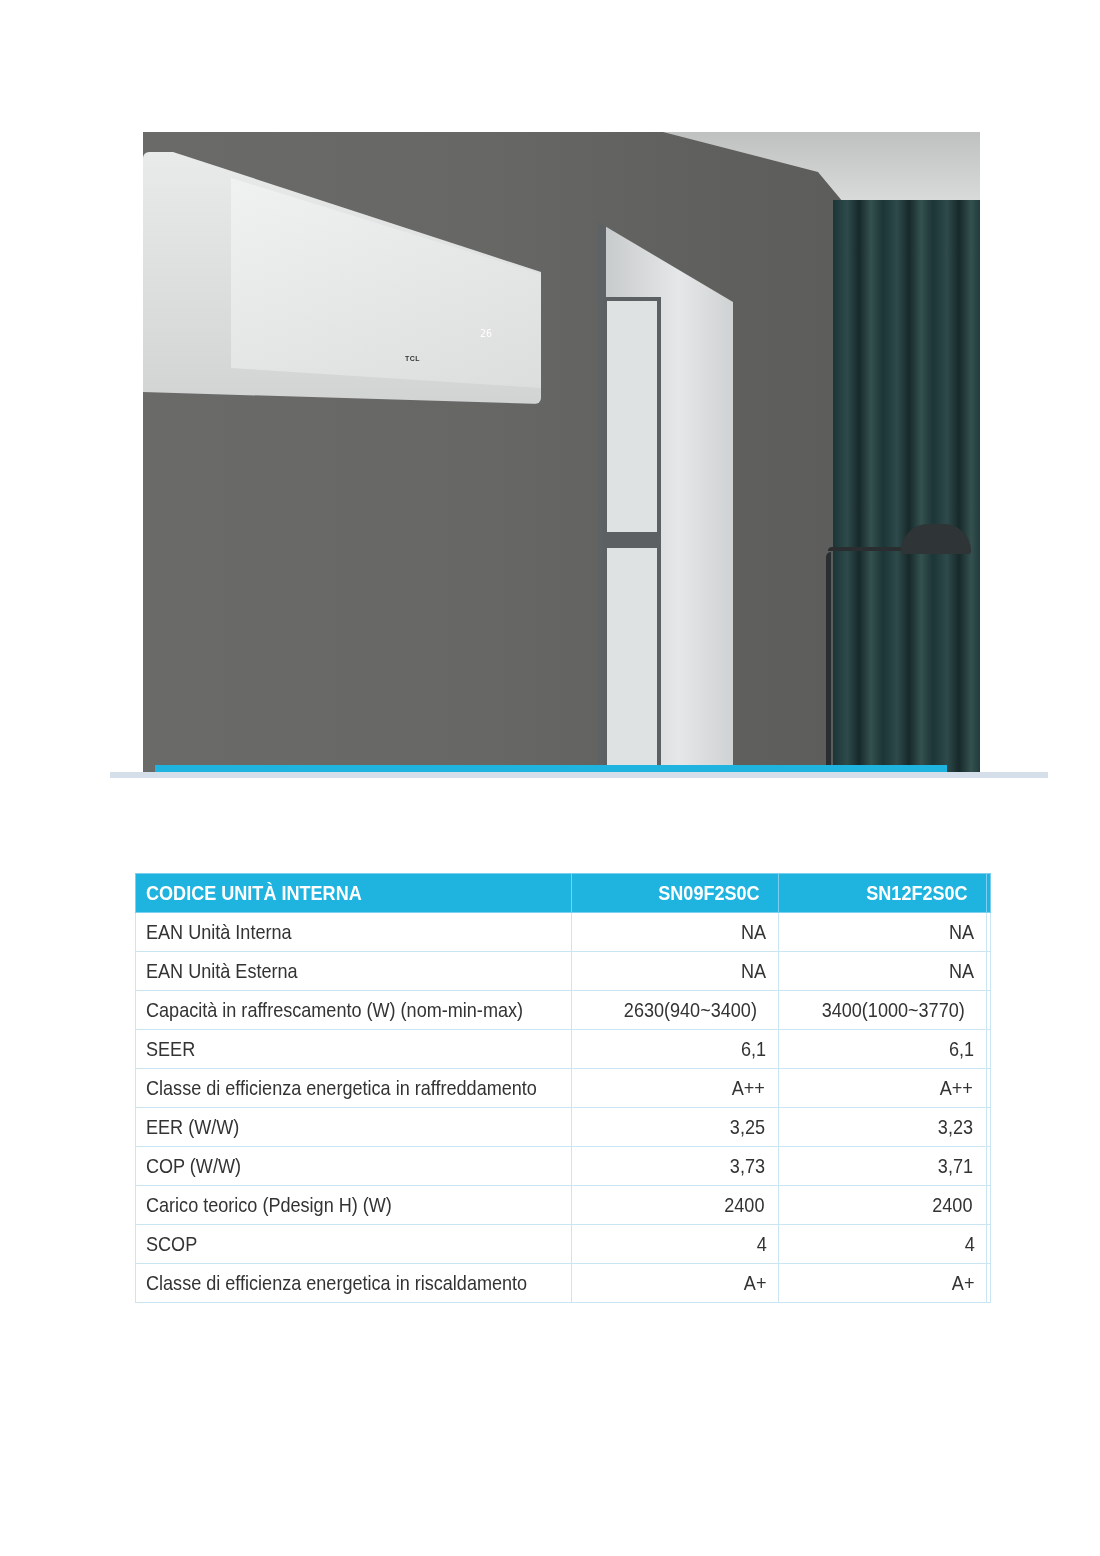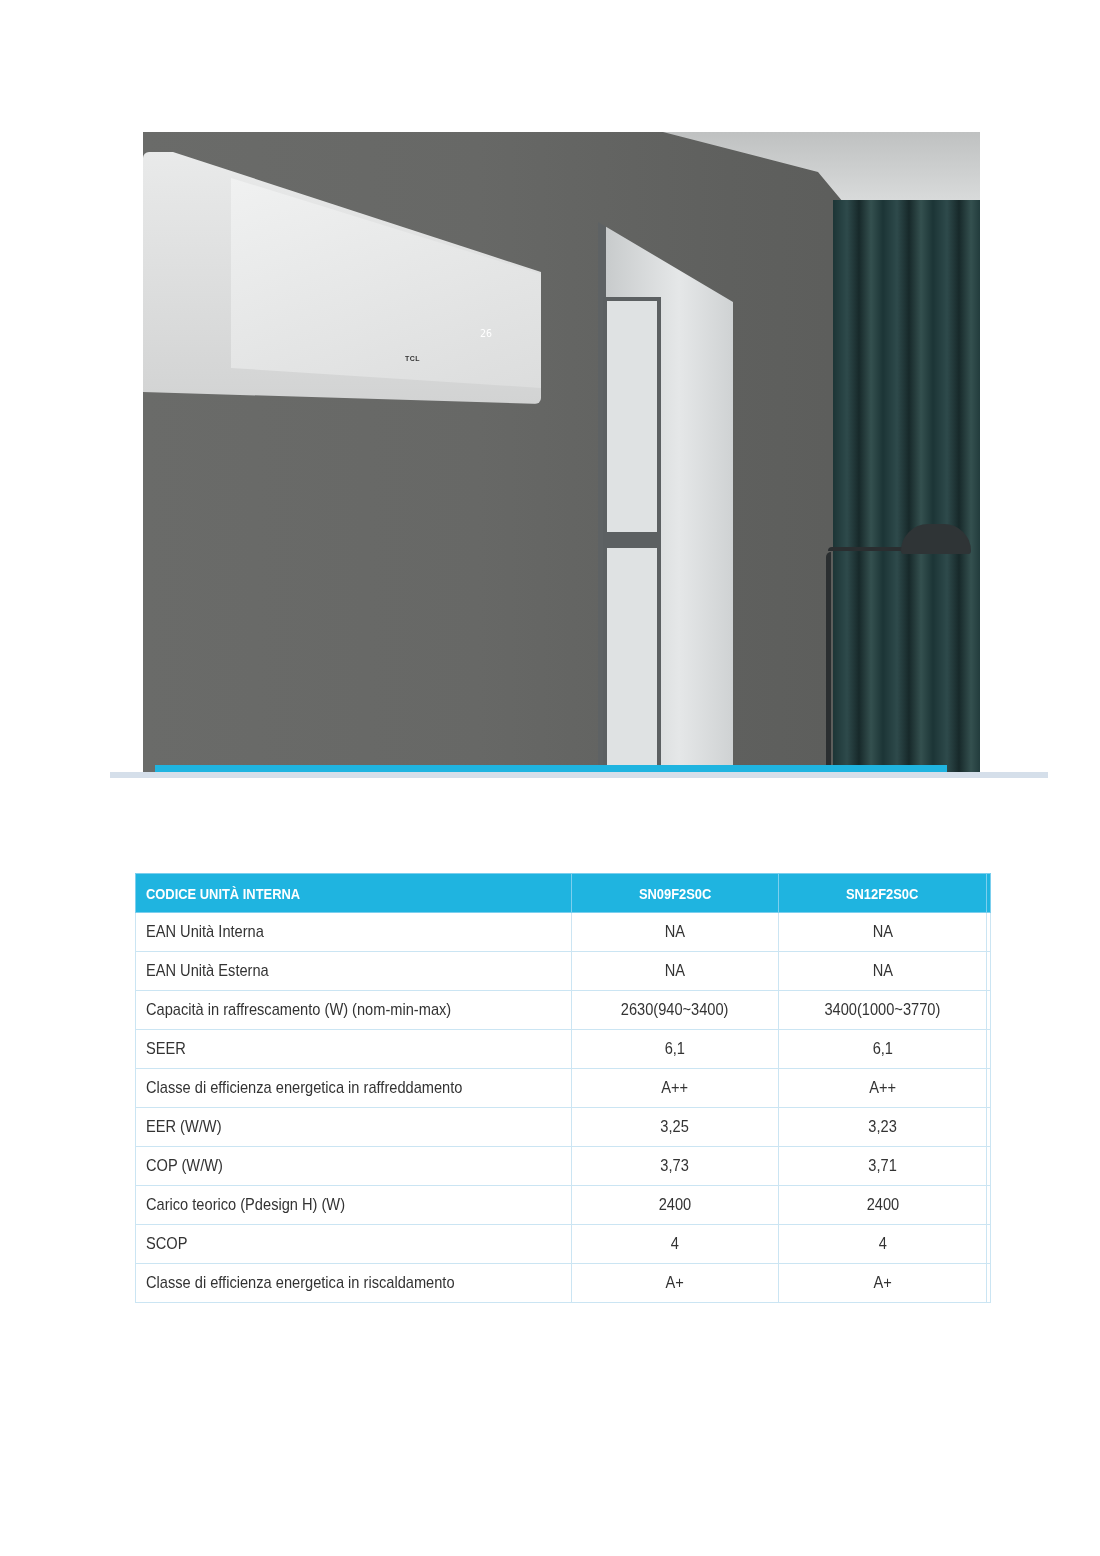--- a/index.html
+++ b/index.html
@@ -74,27 +74,27 @@
     position: absolute; left: 110px; top: 772px; width: 938px; height: 6px; background: #d5dfea;
   }
 
   table.specs {
     position: absolute; left: 135px; top: 873px; width: 855px;
     border-collapse: collapse; table-layout: fixed;
     font-family: "Liberation Sans", sans-serif;
   }
   table.specs td {
     height: 38px; border: 1.5px solid #cbe5f3; padding: 0 10px;
-    font-size: 17px; color: #333; white-space: nowrap;
+    font-size: 21px; color: #333; white-space: nowrap;
     transform-origin: left;
   }
   table.specs td.label { text-align: left; }
-  table.specs td.val { text-align: center; }
+  table.specs td.val { text-align: right; }
   table.specs tr.head td {
-    background: #1fb4e0; color: #ffffff; font-weight: bold; font-size: 15px;
+    background: #1fb4e0; color: #ffffff; font-weight: bold; font-size: 21px;
     border-color: #7ccfee;
   }
   table.specs td.stub { padding: 0; }
   col.c1 { width: 436px; } col.c2 { width: 207px; } col.c3 { width: 208px; } col.c4 { width: 4px; }
   .cond { display: inline-block; transform: scaleX(0.86); transform-origin: left center; }
   .val .cond { transform-origin: center center; }
 </style>
 </head>
 <body>
 

